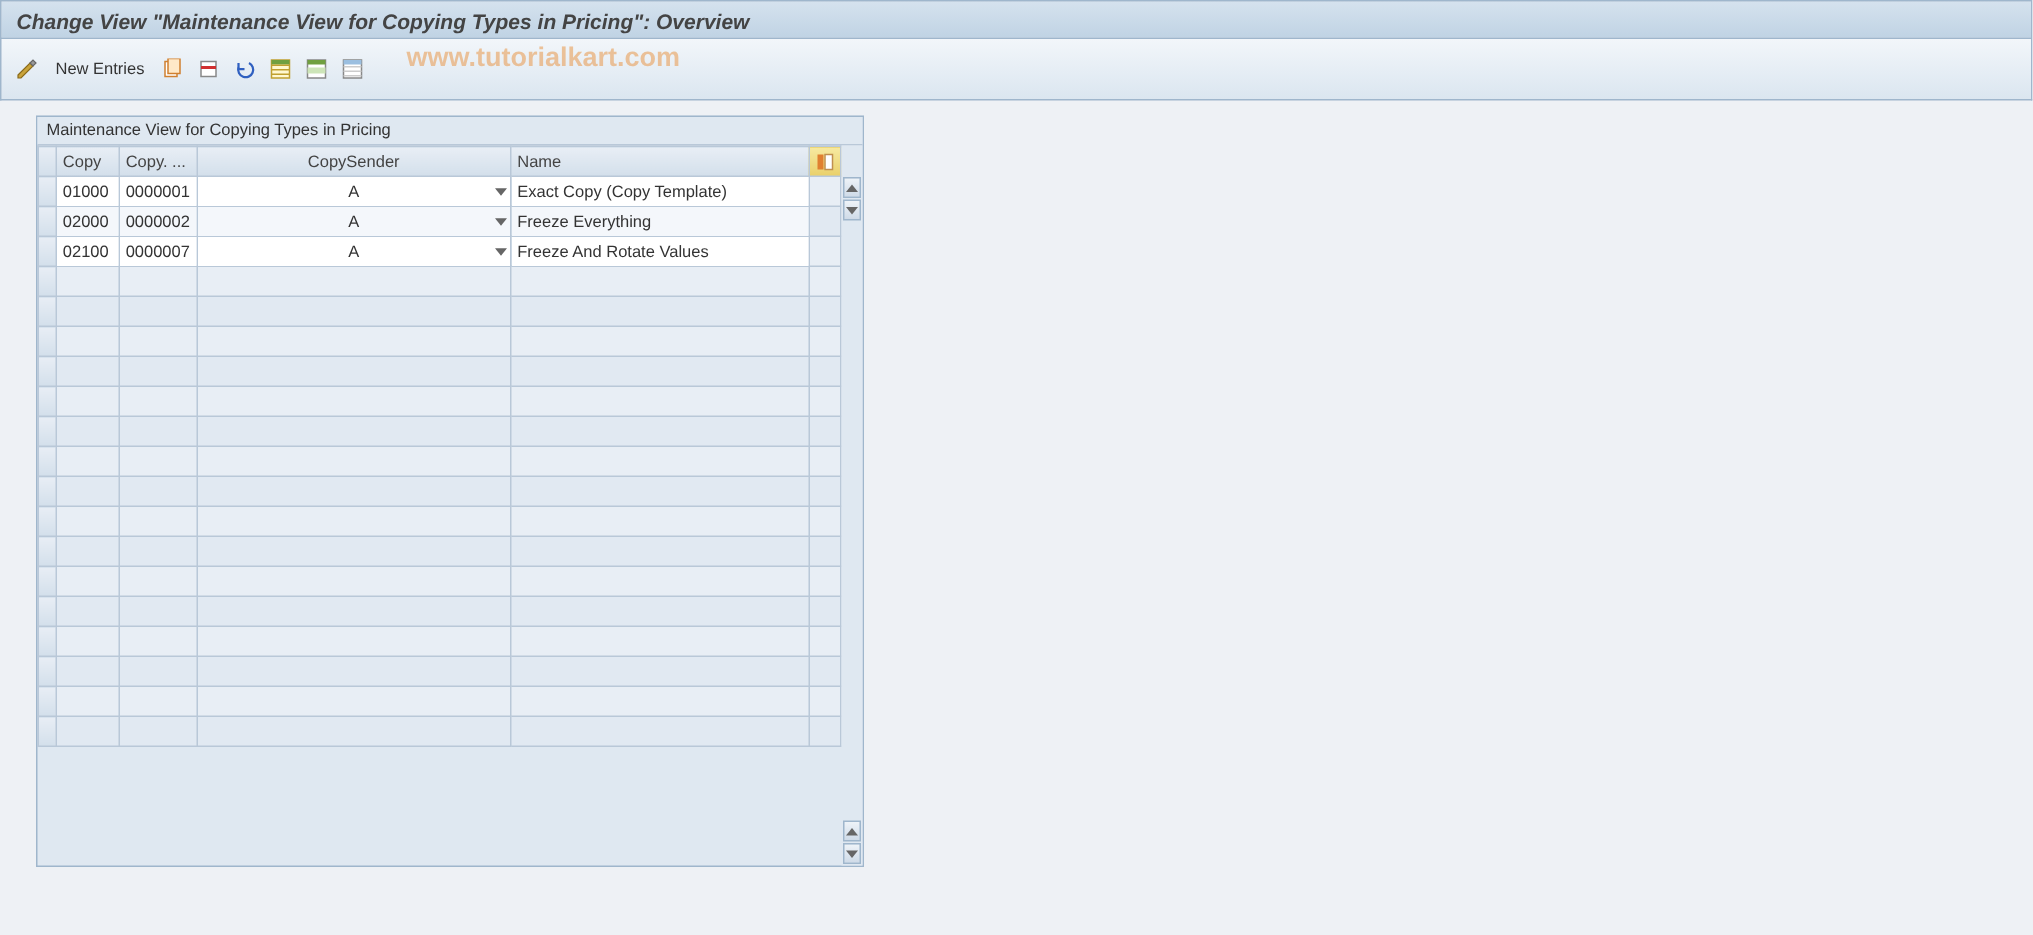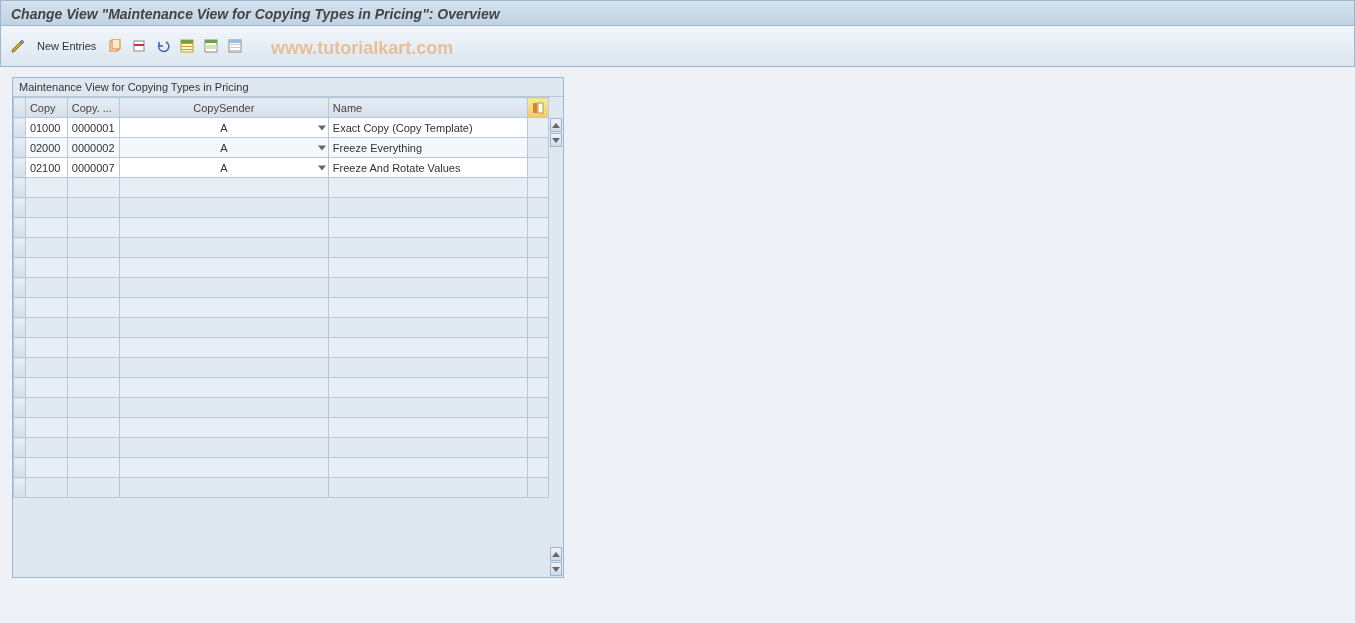--- a/index.html
+++ b/index.html
@@ -44,29 +44,29 @@
     }
     .toolbar .tb-text-btn {
       font-size: 11px;
       color: #333;
       padding: 2px 4px;
       cursor: pointer;
     }
     .watermark {
       position: absolute;
       left: 270px;
-      top: 12px;
+      top: 2px;
       font-size: 18px;
       font-weight: bold;
       color: #e9a05a;
       opacity: 0.6;
       pointer-events: none;
     }
     .content-area {
-      padding: 10px 12px;
+      padding: 10px 24px;
     }
     .table-container {
       width: 552px;
       border: 1px solid #9fb6cc;
       background: #dfe8f1;
     }
     .table-title {
       padding: 3px 6px;
       background: #dfe8f1;
       color: #333;

